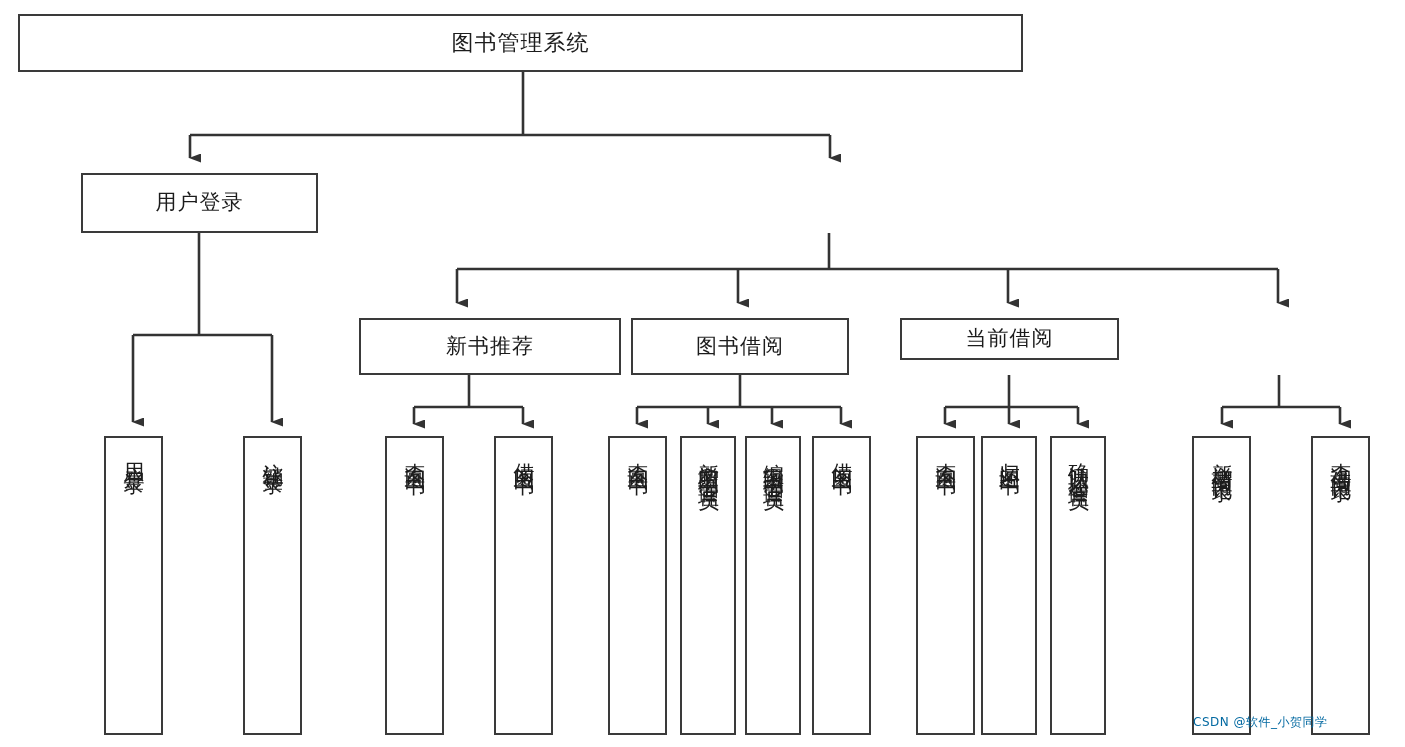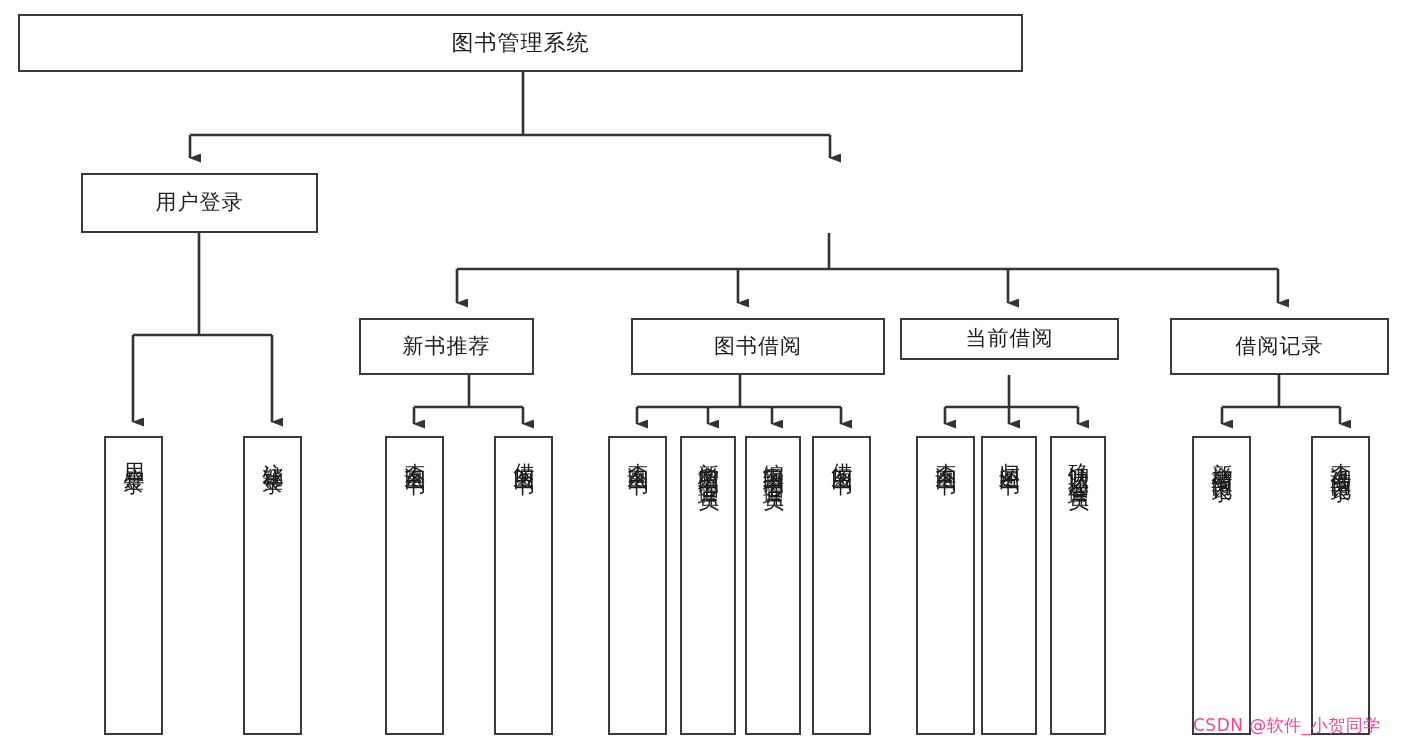--- a/index.html
+++ b/index.html
@@ -40,22 +40,22 @@
     writing-mode:vertical-rl;
     text-orientation:upright;
     letter-spacing:4px;
     line-height:1;
     white-space:nowrap;
     display:block;
   }
 
   .watermark{
     position:absolute;
-    color:#ec4899;
-    font-size:17px;
+    color:#0369a1;
+    font-size:12px;
     letter-spacing:.5px;
     white-space:nowrap;
     user-select:none;
   }
 </style>
 </head>
 <body>
 
 <div id="canvas">
 
@@ -111,31 +111,28 @@
   </svg>
 
   <div class="node h root" style="left:18px;top:14px;width:1005px;height:58px;">
     <span>图书管理系统</span>
   </div>
 
   <div class="node h" style="left:81px;top:173px;width:237px;height:60px;">
     <span>用户登录</span>
   </div>
 
-  <div class="node h" style="left:359px;top:318px;width:175px;height:57px;">
+  <div class="node h" style="left:359px;top:318px;width:262px;height:57px;">
     <span>新书推荐</span>
   </div>
-  <div class="node h" style="left:631px;top:318px;width:254px;height:57px;">
+  <div class="node h" style="left:631px;top:318px;width:218px;height:57px;">
     <span>图书借阅</span>
   </div>
   <div class="node h" style="left:900px;top:318px;width:219px;height:42px;">
     <span>当前借阅</span>
-  </div>
-  <div class="node h" style="left:1170px;top:318px;width:219px;height:57px;">
-    <span>借阅记录</span>
   </div>
 
   <div class="node v" style="left:104px;top:436px;width:59px;height:299px;">
     <span class="vtext">用户登录</span>
   </div>
   <div class="node v" style="left:243px;top:436px;width:59px;height:299px;">
     <span class="vtext">注销登录</span>
   </div>
 
   <div class="node v" style="left:385px;top:436px;width:59px;height:299px;">

